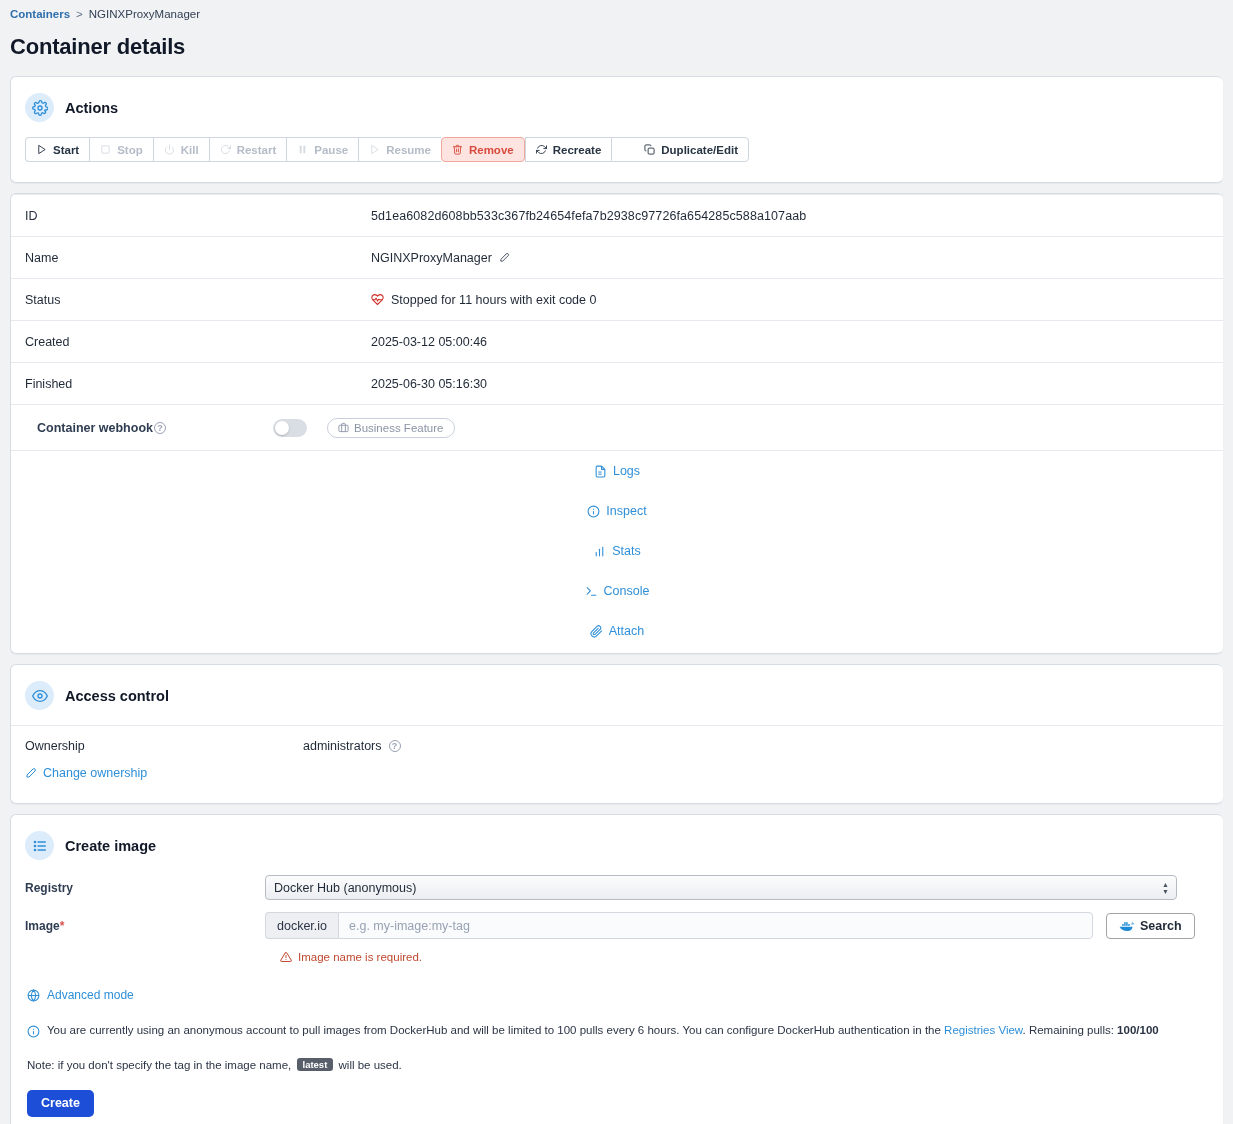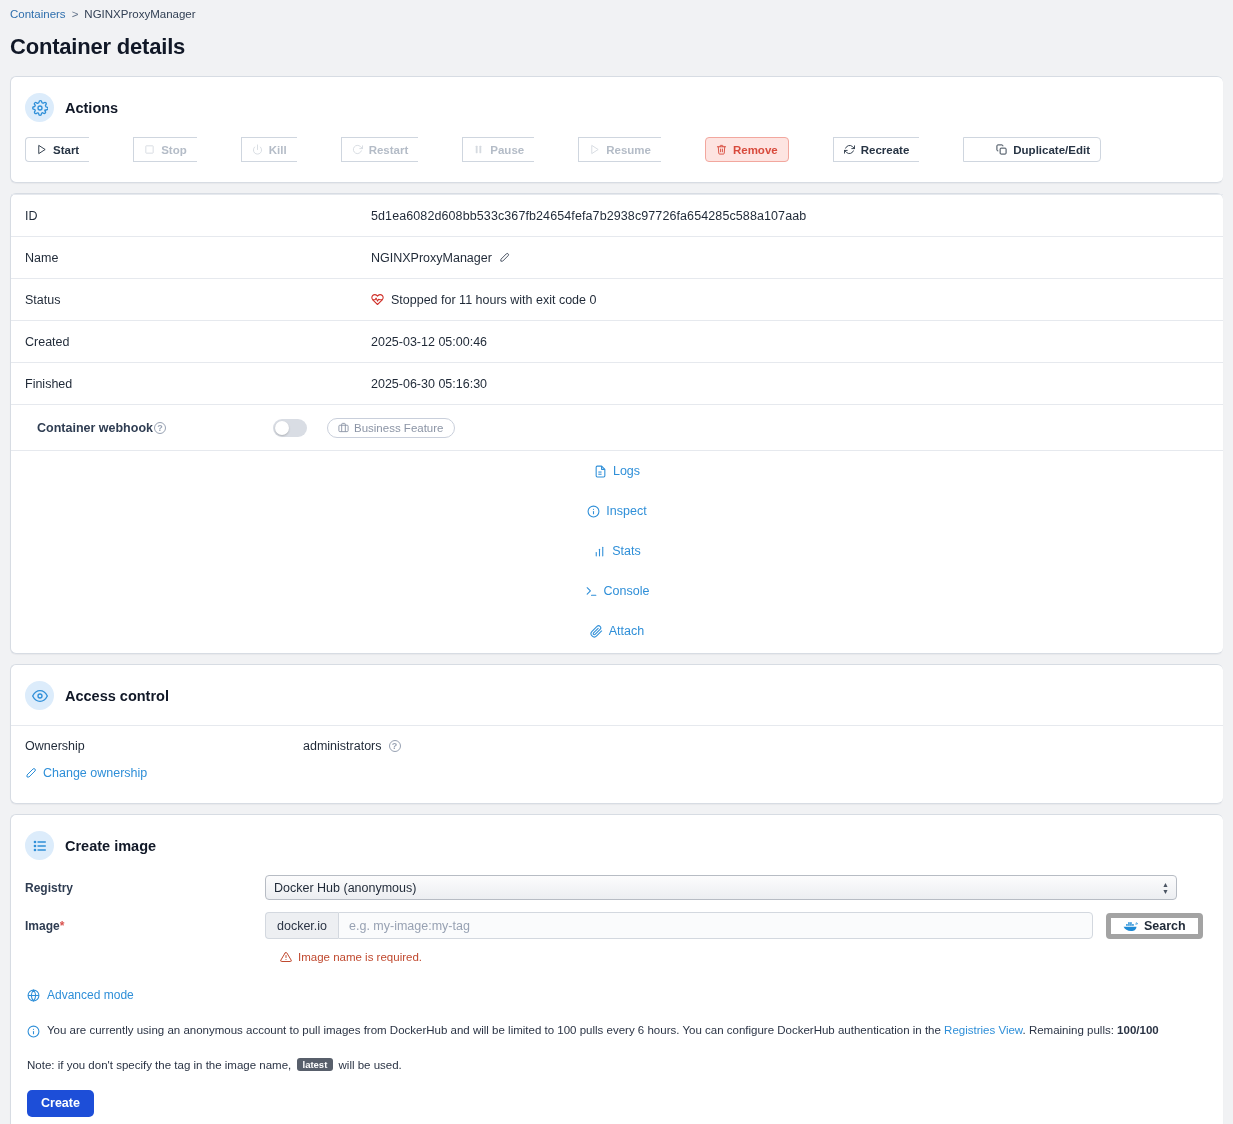--- a/index.html
+++ b/index.html
@@ -11,21 +11,21 @@
     -webkit-font-smoothing: antialiased;
   }
   body { width: 1233px; height: 1124px; overflow: hidden; position: relative; }
 
   
   .page-head { padding: 7px 0 0 10px; }
   .breadcrumb {
     font-size: 11.5px; line-height: 14px;
     display: flex; align-items: center; gap: 6px;
   }
-  .breadcrumb a { color: #2f6fad; text-decoration: none; font-weight: 400; text-align: right; }
+  .breadcrumb a { color: #2f6fad; text-decoration: none; font-weight: 700; text-align: right; }
   .breadcrumb .sep { color: #64748b; font-weight: 400; }
   .breadcrumb .cur { color: #334155; }
   .page-title {
     font-size: 22px; font-weight: 700; color: #111827;
     margin: 13px 0 16px 0; letter-spacing: -0.2px;
   }
 
   
   .card {
     background: #ffffff;
@@ -44,21 +44,21 @@
     width: 29px; height: 29px; border-radius: 50%;
     background: #dcecfb;
     display: flex; align-items: center; justify-content: center;
     flex: 0 0 auto;
   }
   .card-head .badge-ico svg { display: block; }
   .card-title { font-size: 14.5px; font-weight: 700; color: #111827; }
 
   
   .actions-wrap { padding: 0 14px 20px 14px; }
-  .btn-group { display: inline-flex; gap: 44px; }
+  .btn-group { display: inline-flex; }
   .btn {
     display: inline-flex; align-items: center; gap: 6px;
     height: 25px; padding: 0 10px;
     font-size: 11.5px; font-weight: 600;
     background: #fff; color: #273444;
     border: 1px solid #cfd6df;
     border-right-width: 0;
     cursor: pointer; white-space: nowrap;
     font-family: "Liberation Sans", sans-serif;
   }
@@ -166,21 +166,21 @@
   .ig-input {
     flex: 1; border: 1px solid #d3d8df; border-radius: 0 4px 4px 0;
     background: #fafbfc; padding: 0 10px; font-size: 12.5px;
     color: #1f2937; outline: none;
     font-family: "Liberation Sans", sans-serif;
   }
   .ig-input::placeholder { color: #98a2b3; }
   .search-btn {
     display: inline-flex; align-items: center; gap: 6px;
     margin-left: 13px; height: 26px; padding: 0 12px;
-    background: #fff; border: 5px solid #a3a3a3; border-radius: 4px;
+    background: #fff; border: 1px solid #a3a3a3; border-radius: 4px;
     font-size: 12.5px; font-weight: 600; color: #1f2937; cursor: pointer;
     font-family: "Liberation Sans", sans-serif;
   }
   .err-msg {
     margin: 7px 0 0 255px; font-size: 11.5px; color: #c0492f;
     display: flex; align-items: flex-end; gap: 6px;
   }
   .adv-link {
     display: inline-flex; align-items: center; gap: 7px;
     color: #2f8fd8; font-size: 12px; margin: 25px 0 0 2px; cursor: pointer;

